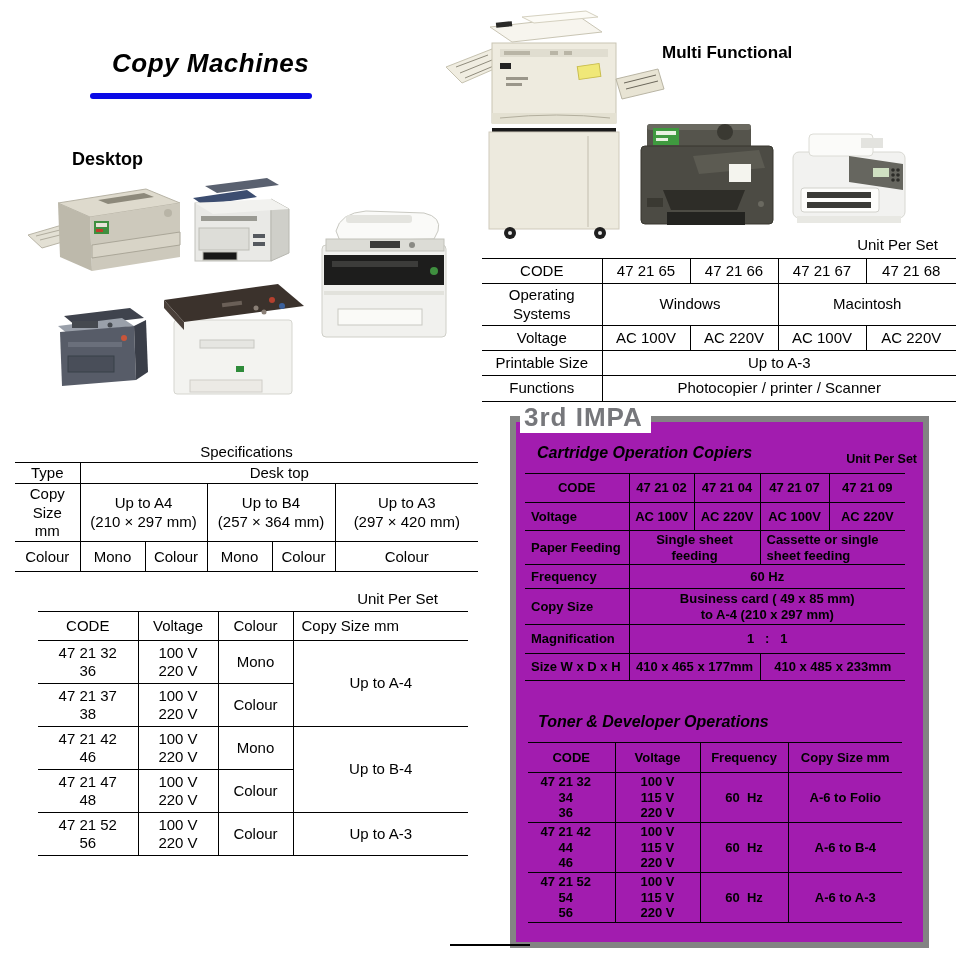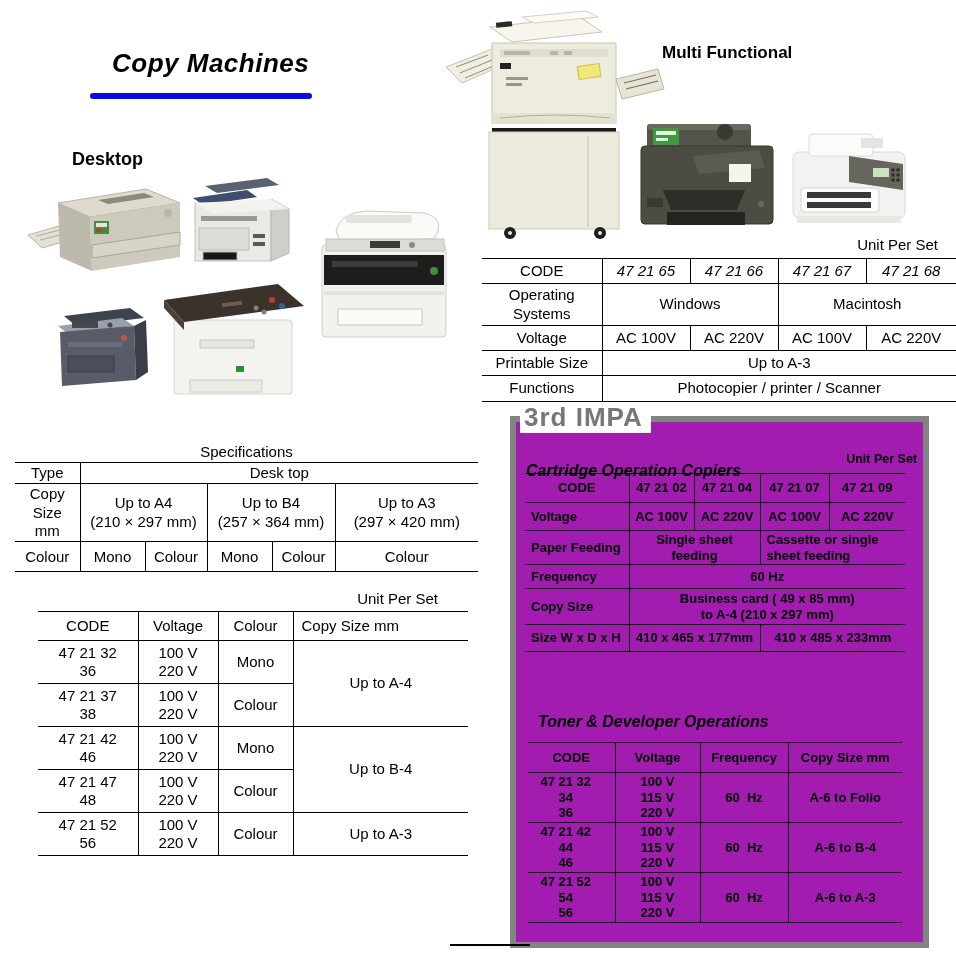--- a/index.html
+++ b/index.html
@@ -14,21 +14,21 @@
   .lbl-mf{left:662px;top:43px;font-size:17px;}
   .unit-note{position:absolute;font-size:15px;}
 
   
   table.tbl{position:absolute;border-collapse:collapse;table-layout:fixed;}
   table.tbl td,table.tbl th{border-bottom:1.5px solid #000;padding:1px 4px;font-weight:normal;font-size:15px;text-align:center;vertical-align:middle;line-height:1.22;}
   table.tbl tr:first-child td,table.tbl tr:first-child th{border-top:1.5px solid #000;}
   td.vl,th.vl{border-left:1.5px solid #000;}
   td.lbl{text-align:left;padding-left:8px;}
   td.c{text-align:center;}
-  .bold{font-weight:bold;font-style:italic;}
+  .bold{font-weight:bold;}
   .pre{white-space:pre;}
   td.code-cell{font-weight:bold;text-align:right;padding-right:12px;}
 
   
   #mf-table{left:482px;top:258px;width:474px;}
   #mf-table .r1{height:25px;} #mf-table .r2{height:42px;} #mf-table .r3{height:25px;}
   #mf-table .r4{height:25px;} #mf-table .r5{height:26px;}
 
   
   .spec-caption{position:absolute;left:15px;top:443px;width:463px;text-align:center;font-size:15px;}
@@ -362,21 +362,21 @@
           </td>
       <td class="vl">Colour</td>
       <td class="vl">Up to A-3</td>
     </tr>
   </tbody>
     </table>
 
   <div id="impa-box">
     <div id="impa-legend">3rd IMPA</div>
 
-    <div class="impa-title" style="left:10px;top:22px;margin-top:18px;">Cartridge Operation Copiers</div>
+    <div class="impa-title" style="left:21px;top:22px;">Cartridge Operation Copiers</div>
     <div class="unit-small">Unit Per Set</div>
 
     <table class="impa" id="cartridge-table">
       <colgroup>
           <col style="width:104px">
           <col style="width:65px">
           <col style="width:66px">
           <col style="width:69px">
           <col style="width:76px">
         </colgroup>
@@ -404,20 +404,24 @@
         <td class="lbl">Frequency</td>
         <td class="vl" colspan="4">60 Hz</td>
       </tr>
       <tr class="r5">
         <td class="lbl">Copy Size</td>
         <td class="vl copysize-val" colspan="4">
           <div>Business card ( 49 x 85 mm)</div>
           <div>to A-4 (210 x 297 mm)</div>
         </td>
       </tr>
+      <tr class="r6">
+        <td class="lbl">Magnification</td>
+        <td class="vl pre" colspan="4">1   :   1</td>
+      </tr>
       <tr class="r7">
         <td class="lbl">Size W x D x H</td>
         <td class="vl" colspan="2">410 x 465 x 177mm</td>
         <td class="vl" colspan="2">410 x 485 x 233mm</td>
       </tr>
     </tbody>
       </table>
 
     <div class="impa-title" style="left:22px;top:291px;">Toner &amp; Developer Operations</div>
 

